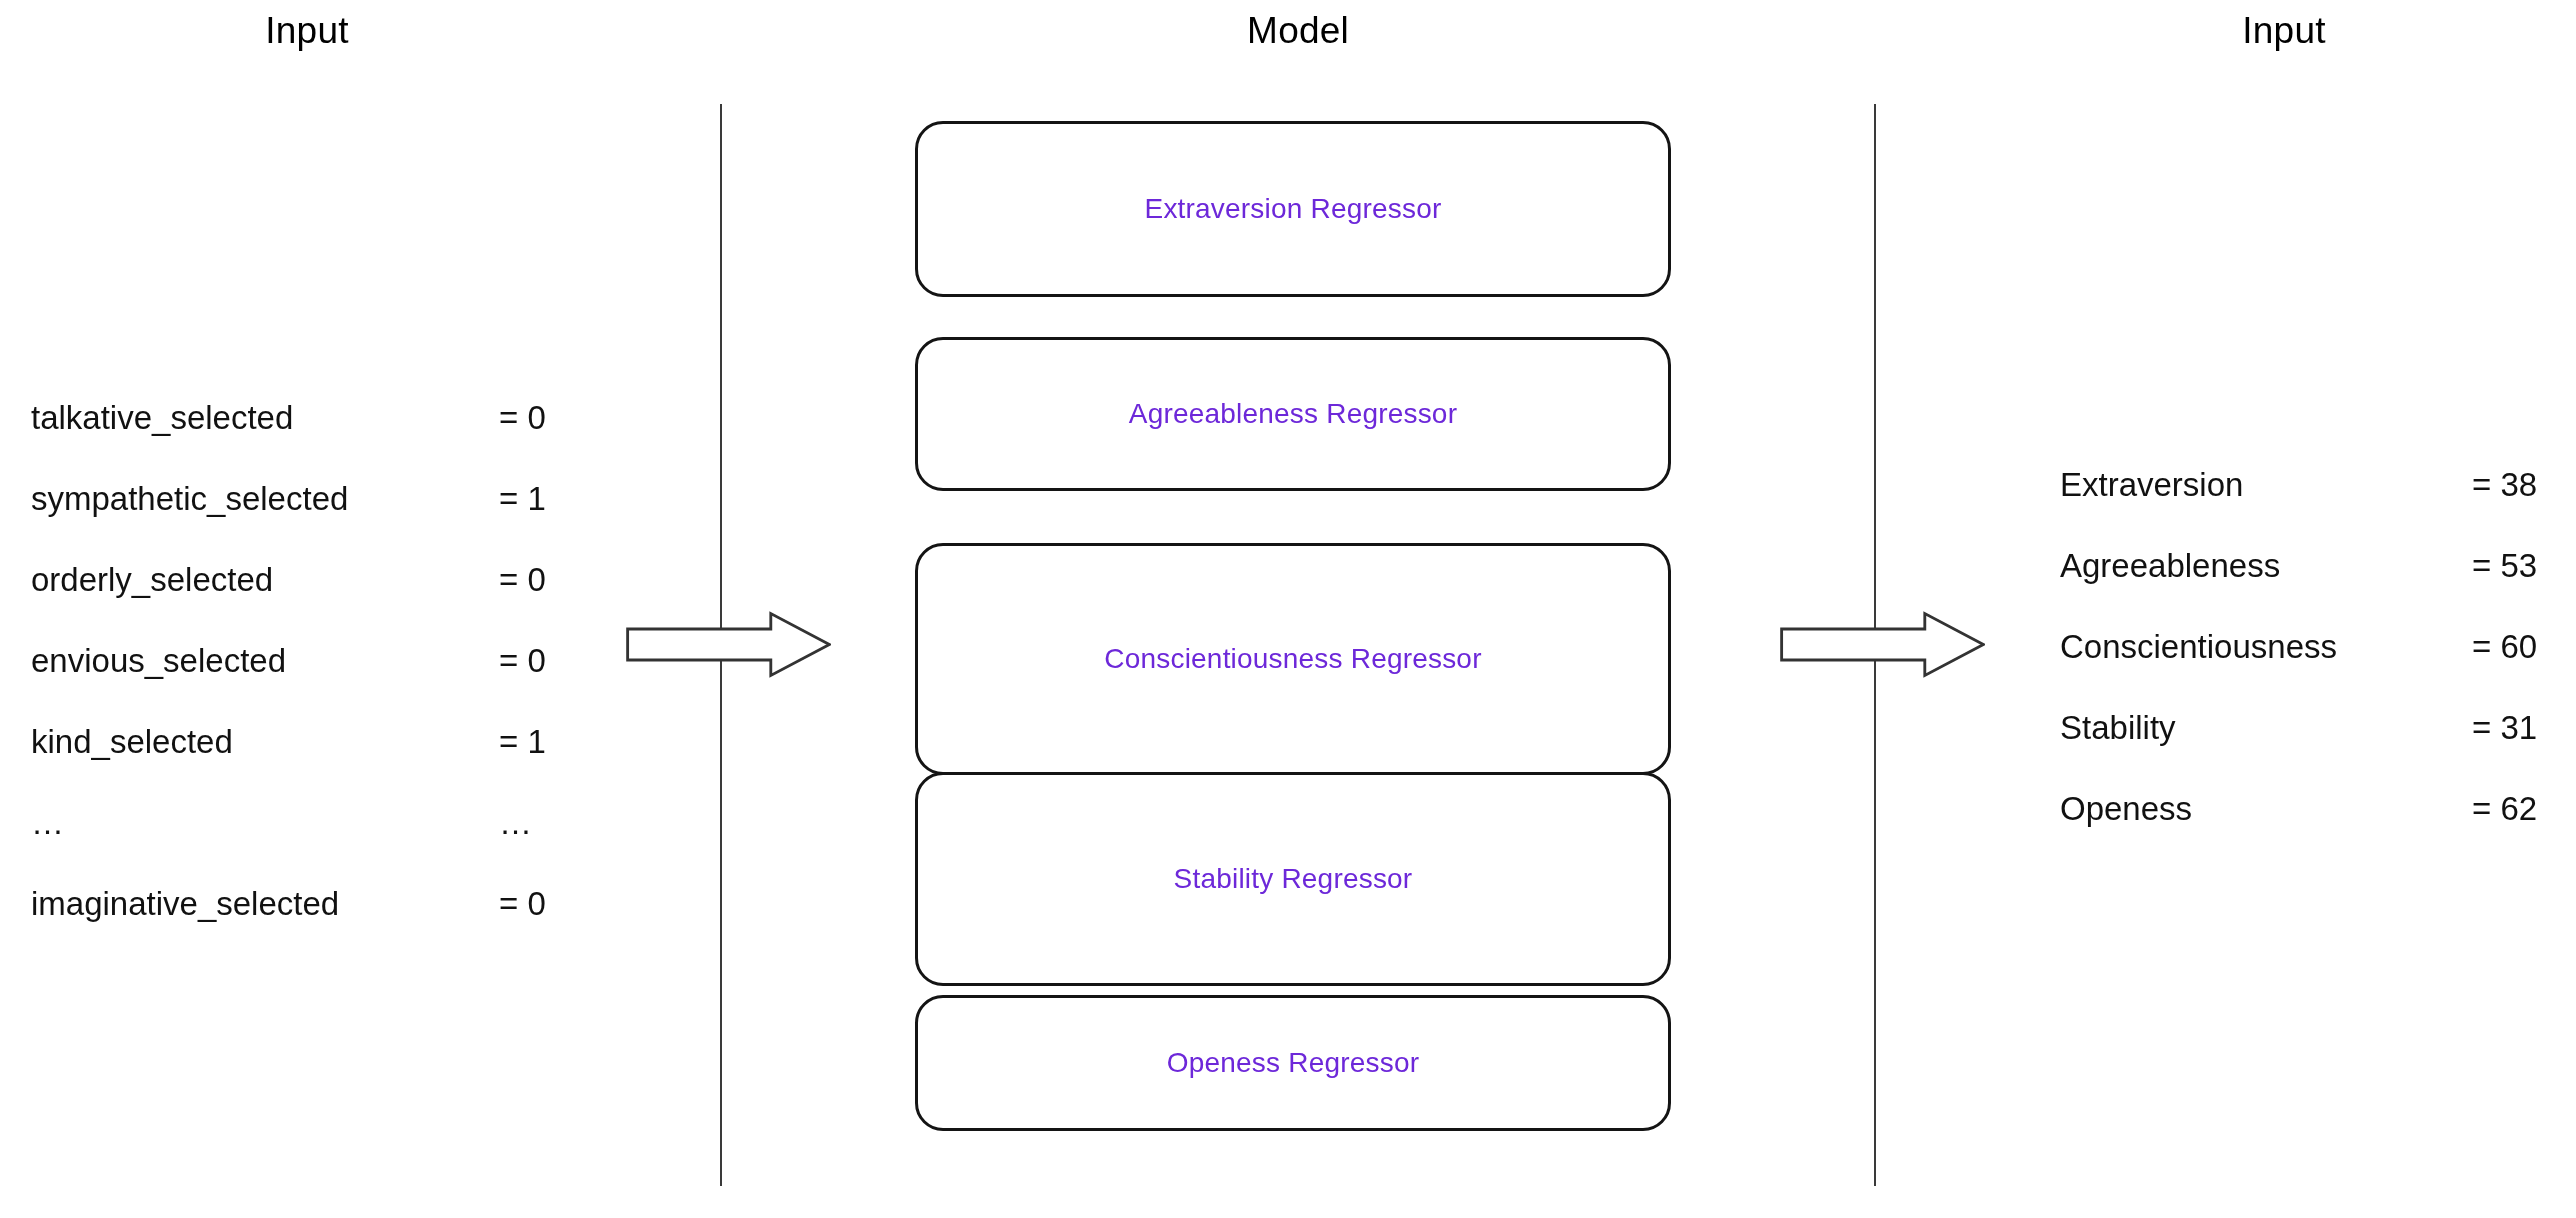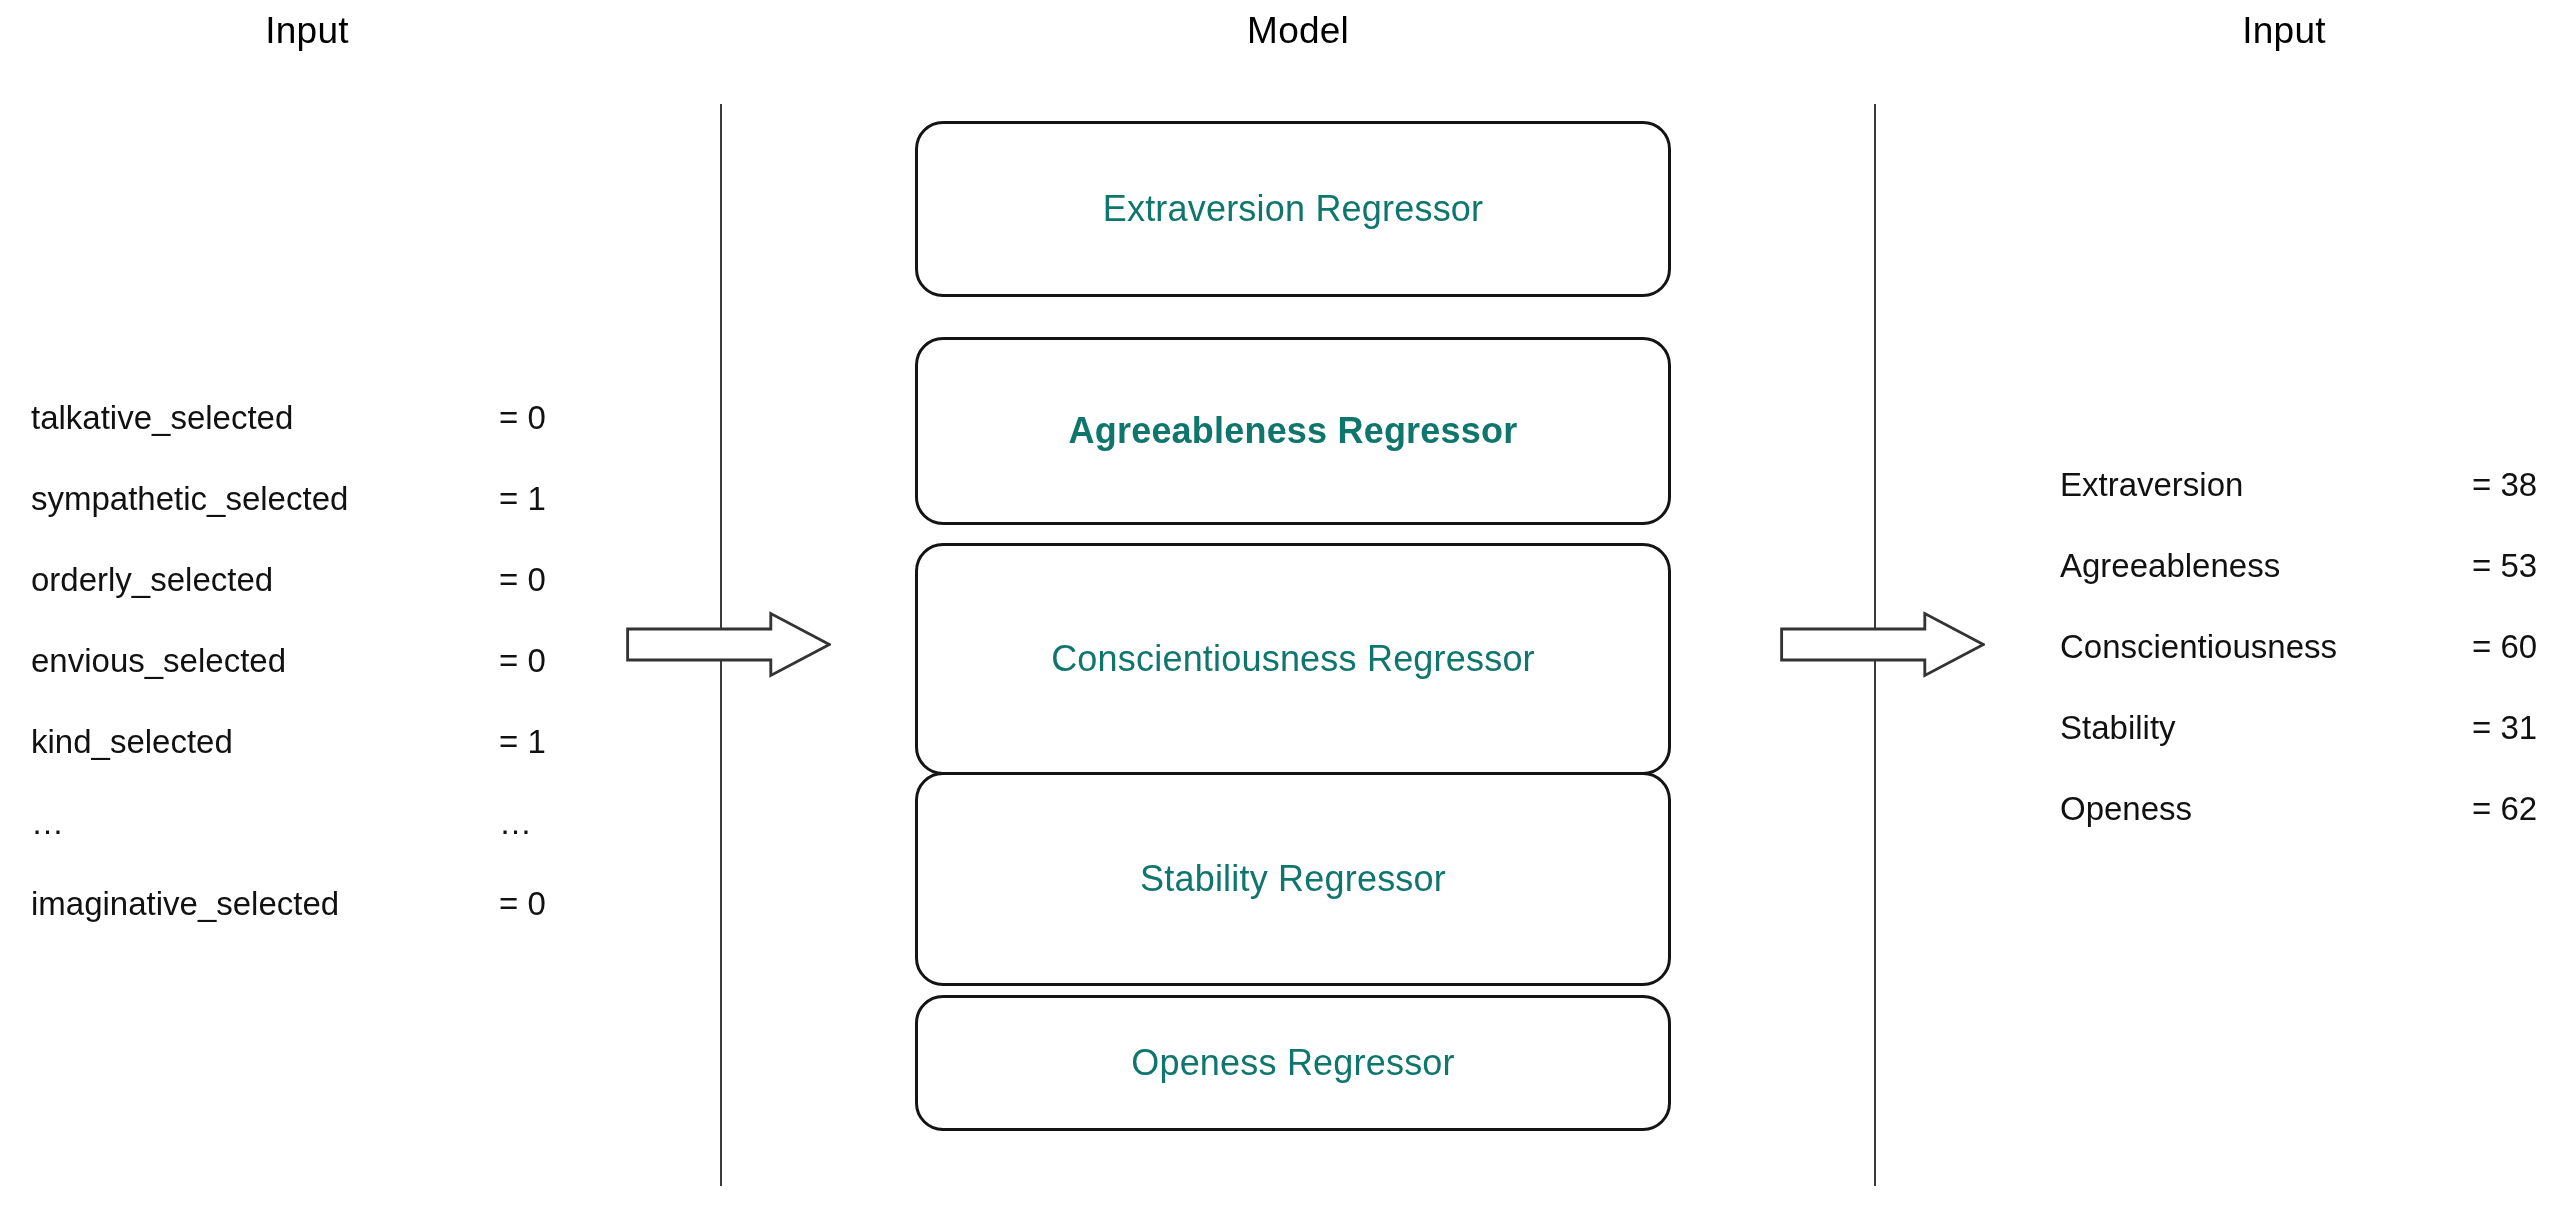--- a/index.html
+++ b/index.html
@@ -109,27 +109,27 @@
     width: 756px;
     border: 3.3px solid #141414;
     border-radius: 28px;
     background: #ffffff;
     box-sizing: border-box;
     display: flex;
     align-items: center;
     justify-content: center;
   }
   .model-box .box-label {
-    font-size: 36px;
-    color: #0f766e;
+    font-size: 28px;
+    color: #6d28d9;
     white-space: nowrap;
     letter-spacing: 0.2px;
   }
   #model-box-0 { top: 121px;  height: 176px; }
-  #model-box-1 { top: 337px;  height: 188px; font-weight: bold; }
+  #model-box-1 { top: 337px;  height: 154px; }
   #model-box-2 { top: 543px;  height: 232px; }
   #model-box-3 { top: 772px;  height: 214px; }
   #model-box-4 { top: 995px; height: 136px; }
 
   
   .block-arrow {
     position: absolute;
     top: 611px;
     width: 205px;
     height: 67px;

